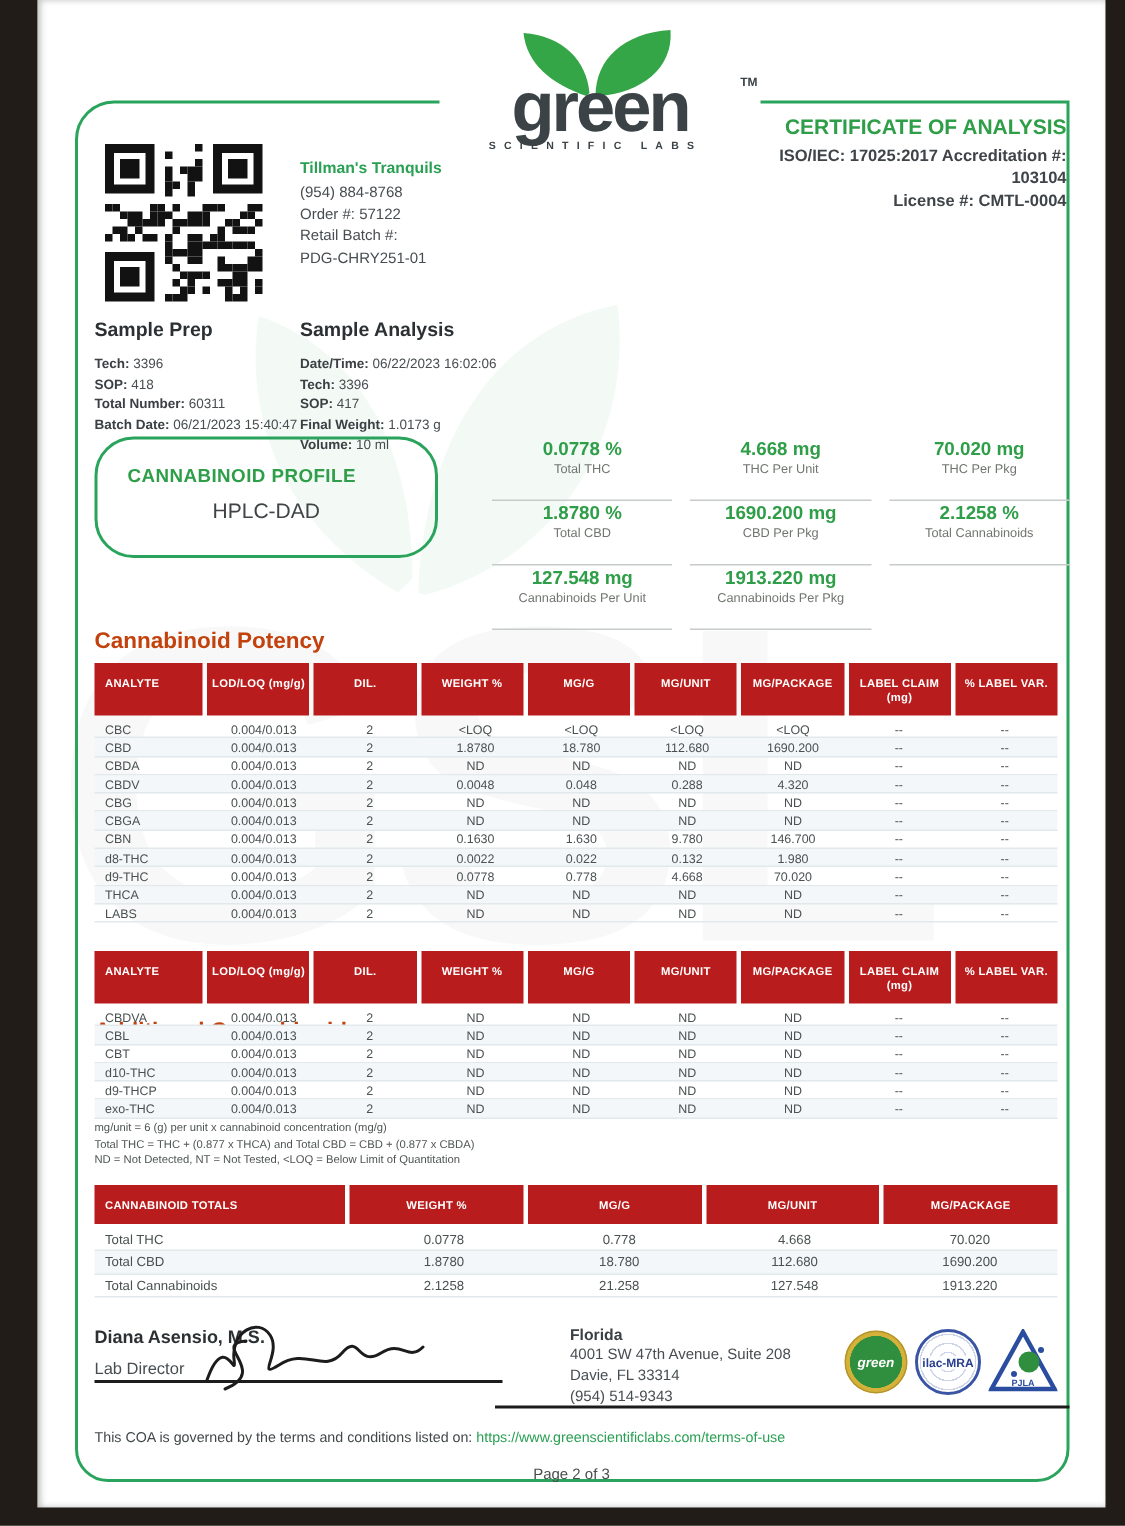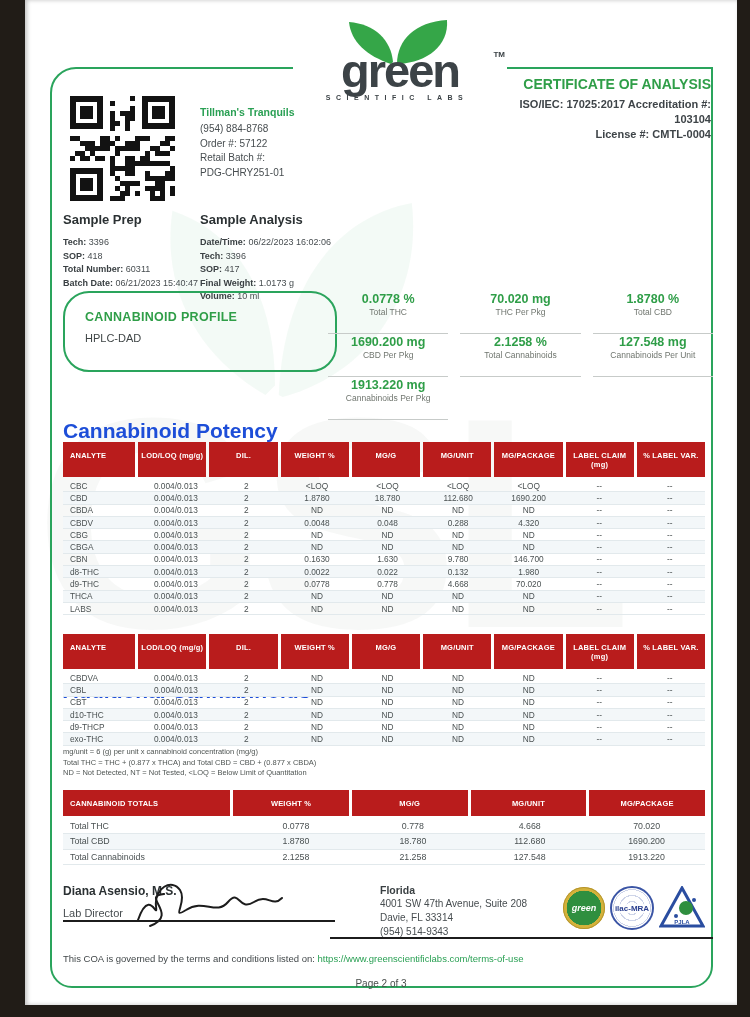--- a/index.html
+++ b/index.html
@@ -34,30 +34,30 @@
   .client-line { font-size:10px; color:#474d50; line-height:14.5px; }
 
   
   .prep { position:absolute; left:38px; top:212px; z-index:2; }
   .analysis { position:absolute; left:175px; top:212px; z-index:2; }
   .sec-head { font-size:13px; font-weight:800; color:#2b3133; margin-bottom:9px; }
   .field { font-size:9px; color:#474d50; line-height:13.5px; }
   .field b { font-weight:700; color:#3a4043; }
 
   
-  .profile-box { position:absolute; left:38px; top:291px; width:274px; height:81px; border:2px solid #2aa45c; border-radius:26px; padding:17px 20px; z-index:2; }
+  .profile-box { position:absolute; left:38px; top:291px; width:229px; height:81px; border:2px solid #2aa45c; border-radius:26px; padding:17px 20px; z-index:2; }
   .profile-title { font-size:12.5px; font-weight:800; color:#2f9e48; letter-spacing:.3px; margin-bottom:8px; }
-  .profile-method { font-size:11px; color:#3f4546; }
+  .profile-method { font-size:14px; color:#3f4546;text-align:center; }
   .summary { position:absolute; left:303px; top:291px; width:385px; display:grid; grid-template-columns:1fr 1fr 1fr; column-gap:12px; z-index:2; }
   .stat { height:43px; text-align:center; border-bottom:1px solid #c7cbc9; padding-top:1px; }
   .stat-value { font-size:12.5px; font-weight:800; color:#2f9e48; line-height:15px; }
   .stat-label { font-size:8.5px; color:#70766f; line-height:11px; }
 
   
-  .sec-title { position:absolute; left:38px; font-size:21px; font-weight:800; color:#1d4ed8; z-index:2; }
+  .sec-title { position:absolute; left:38px; font-size:15px; font-weight:800; color:#c2410c; z-index:2; }
 
   
   .gtable { position:absolute; left:38px; width:642px; z-index:2; }
   .t-head { display:flex; gap:3px; }
   .th { flex:1; background:#b91c1c; color:#fff; font-size:7.5px; font-weight:700; text-align:center; padding:9px 3px 8px; letter-spacing:.2px; }
   .th.first { text-align:left; padding-left:7px; }
   .t-body { margin-top:3px; }
   .tr { display:flex; height:12.3px; align-items:center; border-bottom:1px solid #e2e9ec; font-size:8.3px; color:#4a5152; }
   .tr:nth-child(even) { background:#f3f7f9; }
   .td { flex:1; text-align:center; }
@@ -281,20 +281,24 @@
     <div class="profile-title">CANNABINOID PROFILE</div>
     <div class="profile-method">HPLC-DAD</div>
   </div>
 
   <div class="summary">
     <div class="stat">
         <div class="stat-value">0.0778 %</div>
         <div class="stat-label">Total THC</div>
       </div>
     <div class="stat">
+        <div class="stat-value">4.668 mg</div>
+        <div class="stat-label">THC Per Unit</div>
+      </div>
+    <div class="stat">
         <div class="stat-value">70.020 mg</div>
         <div class="stat-label">THC Per Pkg</div>
       </div>
     <div class="stat">
         <div class="stat-value">1.8780 %</div>
         <div class="stat-label">Total CBD</div>
       </div>
     <div class="stat">
         <div class="stat-value">1690.200 mg</div>
         <div class="stat-label">CBD Per Pkg</div>

